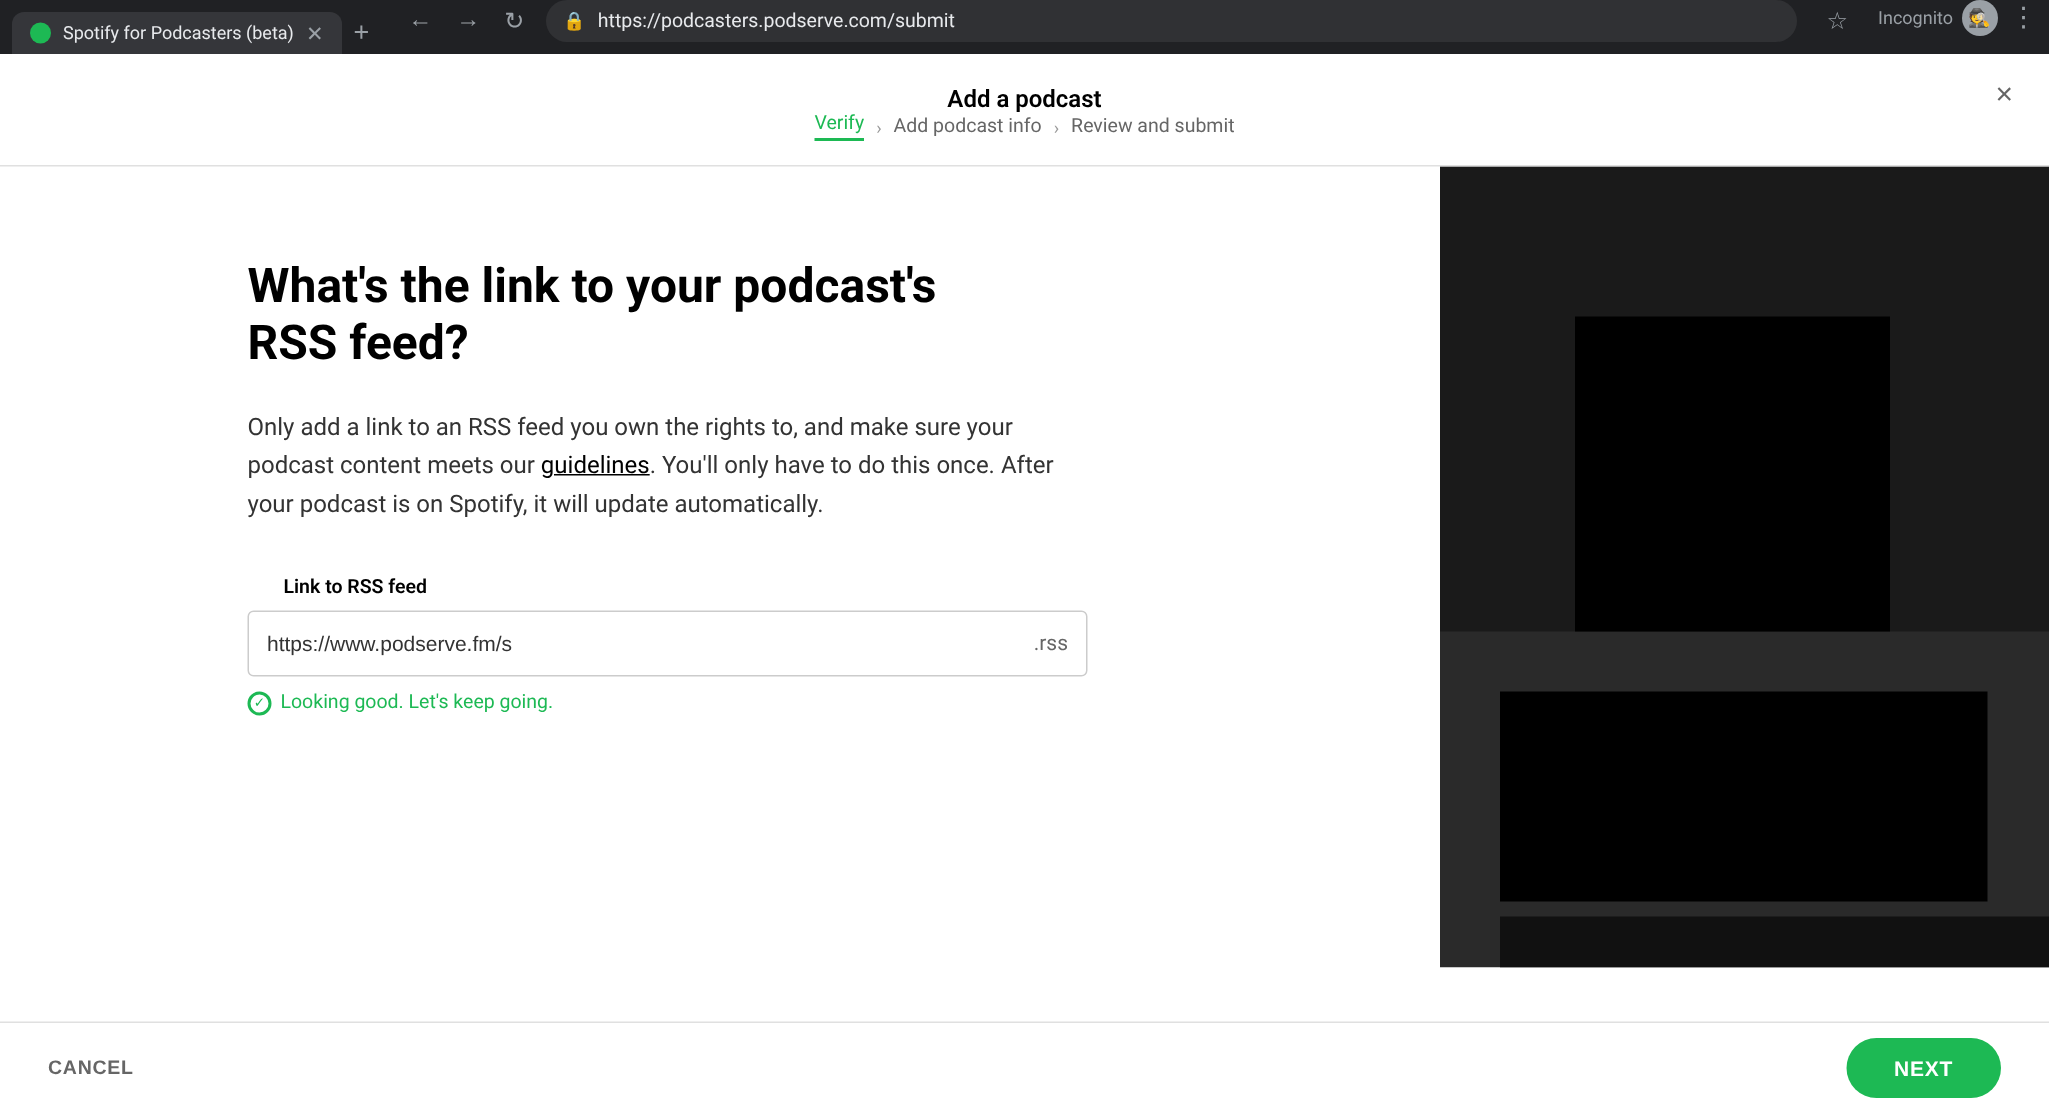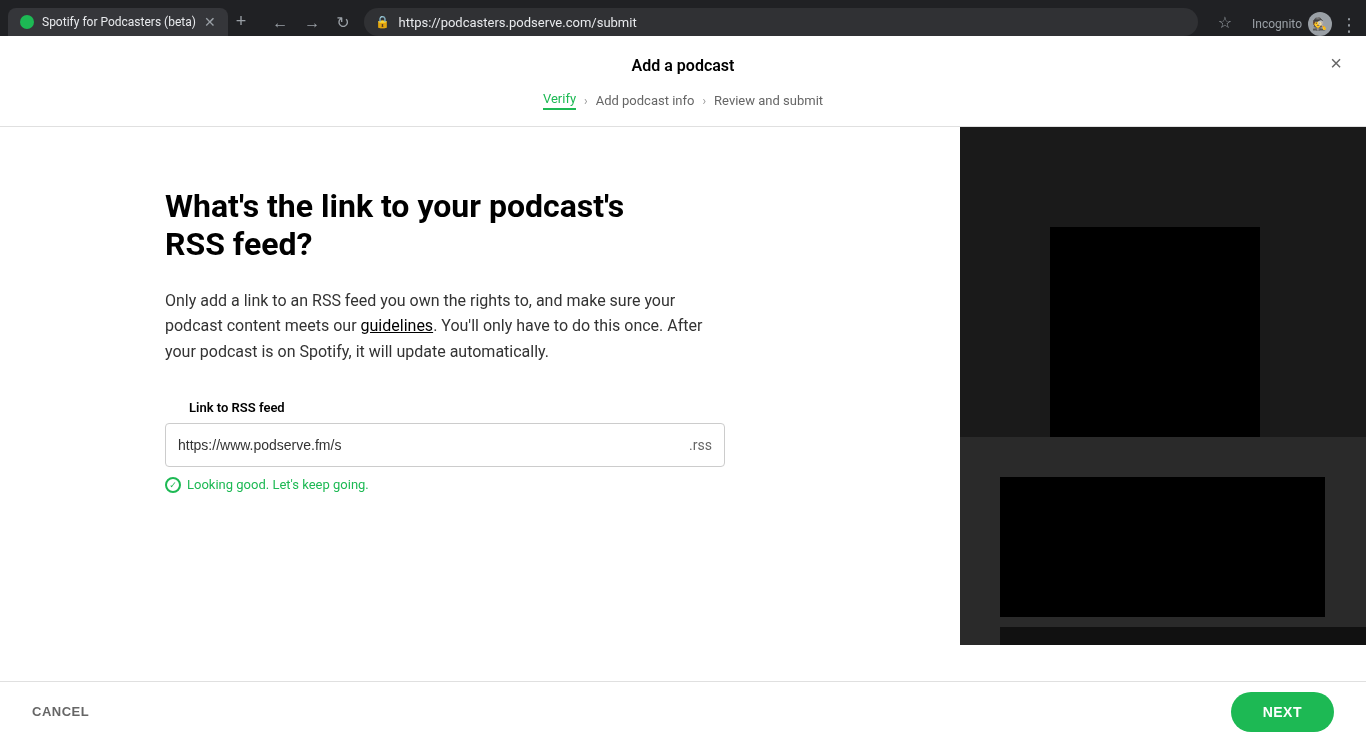--- a/index.html
+++ b/index.html
@@ -11,21 +11,21 @@
       overflow: hidden;
       display: flex;
       flex-direction: column;
     }
 
     
     .browser-titlebar {
       background: #202124;
       height: 36px;
       display: flex;
-      align-items: flex-end;
+      align-items: flex-start;
       padding: 0 8px;
       gap: 8px;
     }
     .tab-area {
       display: flex;
       align-items: flex-end;
       height: 100%;
     }
     .browser-tab {
       background: #35363a;
@@ -148,21 +148,20 @@
     .modal-header {
       padding: 20px 0 0 0;
       text-align: center;
       border-bottom: 1px solid #e0e0e0;
       position: relative;
     }
     .modal-title {
       font-size: 16px;
       font-weight: 600;
       color: #000;
-      margin-bottom: 16px;
     }
     .close-btn {
       position: absolute;
       right: 24px;
       top: 16px;
       background: none;
       border: none;
       font-size: 20px;
       color: #666;
       cursor: pointer;

